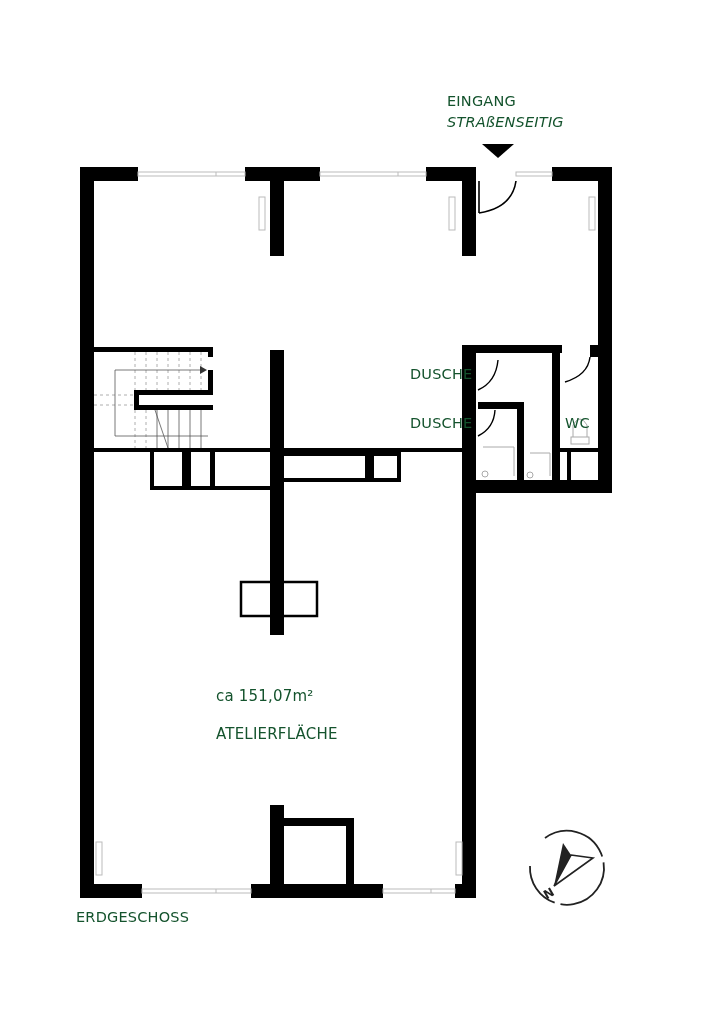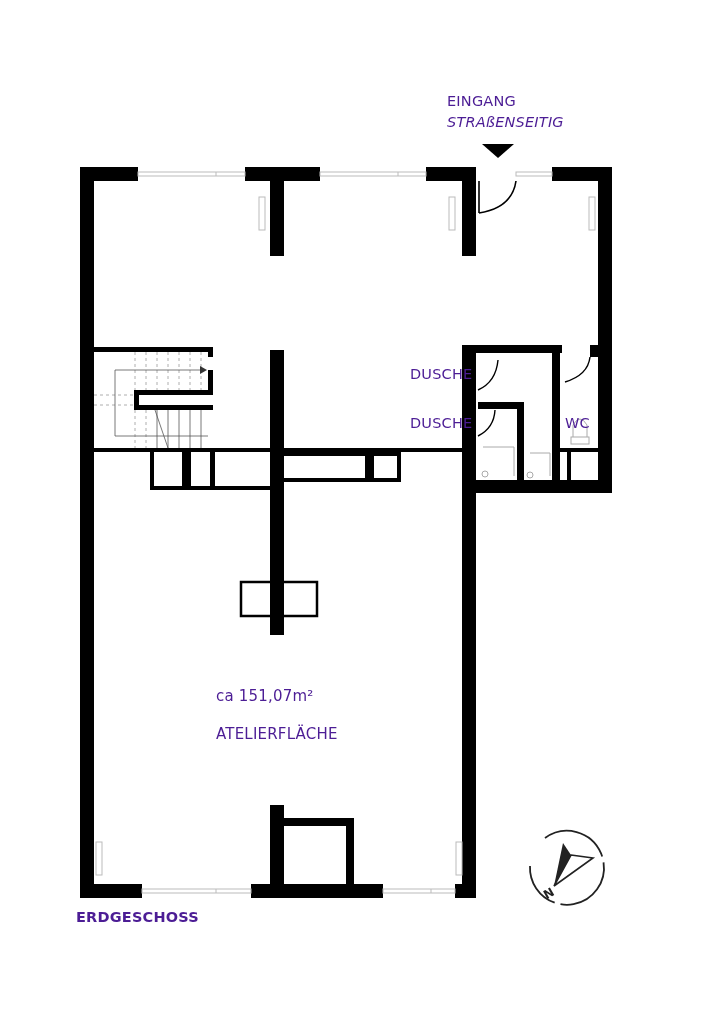--- a/index.html
+++ b/index.html
@@ -1,18 +1,18 @@
 <!DOCTYPE html>
 <html><head>
 <meta charset="utf-8">
 <style>
   html, body { margin: 0; padding: 0; background: #ffffff; }
   body { width: 724px; height: 1024px; position: relative; overflow: hidden; font-family: "DejaVu Sans", sans-serif; }
   #plan { position: absolute; left: 0; top: 0; width: 724px; height: 1024px; }
-  .lbl { position: absolute; color: #4c1d95; font-family: "DejaVu Sans", sans-serif; font-size: 14.5px; line-height: 18px; white-space: nowrap; letter-spacing: 0.2px; }
+  .lbl { position: absolute; color: #14532d; font-family: "DejaVu Sans", sans-serif; font-size: 14.5px; line-height: 18px; white-space: nowrap; letter-spacing: 0.2px; }
   .lbl-lg { font-size: 15px; line-height: 20px; }
 </style>
 </head>
 <body>
 
 <svg id="plan" viewBox="0 0 724 1024" xmlns="http://www.w3.org/2000/svg">
 
   <g fill="#000">
 
     <rect x="80" y="167" width="58" height="14"></rect>
@@ -149,13 +149,13 @@
 <div class="lbl" style="left:447px; top:92px;">EINGANG</div>
 <div class="lbl" style="left:447px; top:113px;font-style:italic;">STRAßENSEITIG</div>
 
 <div class="lbl" style="left:410px; top:365px;">DUSCHE</div>
 <div class="lbl" style="left:410px; top:414px;">DUSCHE</div>
 <div class="lbl" style="left:565px; top:389px;margin-top:25px;">WC</div>
 
 <div class="lbl lbl-lg" style="left:216px; top:724px;text-align:center;">ATELIERFLÄCHE</div>
 <div class="lbl lbl-lg" style="left:216px; top:686px;">ca 151,07m²</div>
 
-<div class="lbl" style="left:76px; top:908px;font-weight:bold;">ERDGESCHOSS</div>
+<div class="lbl" style="left:76px; top:908px;">ERDGESCHOSS</div>
 
 </body></html>

